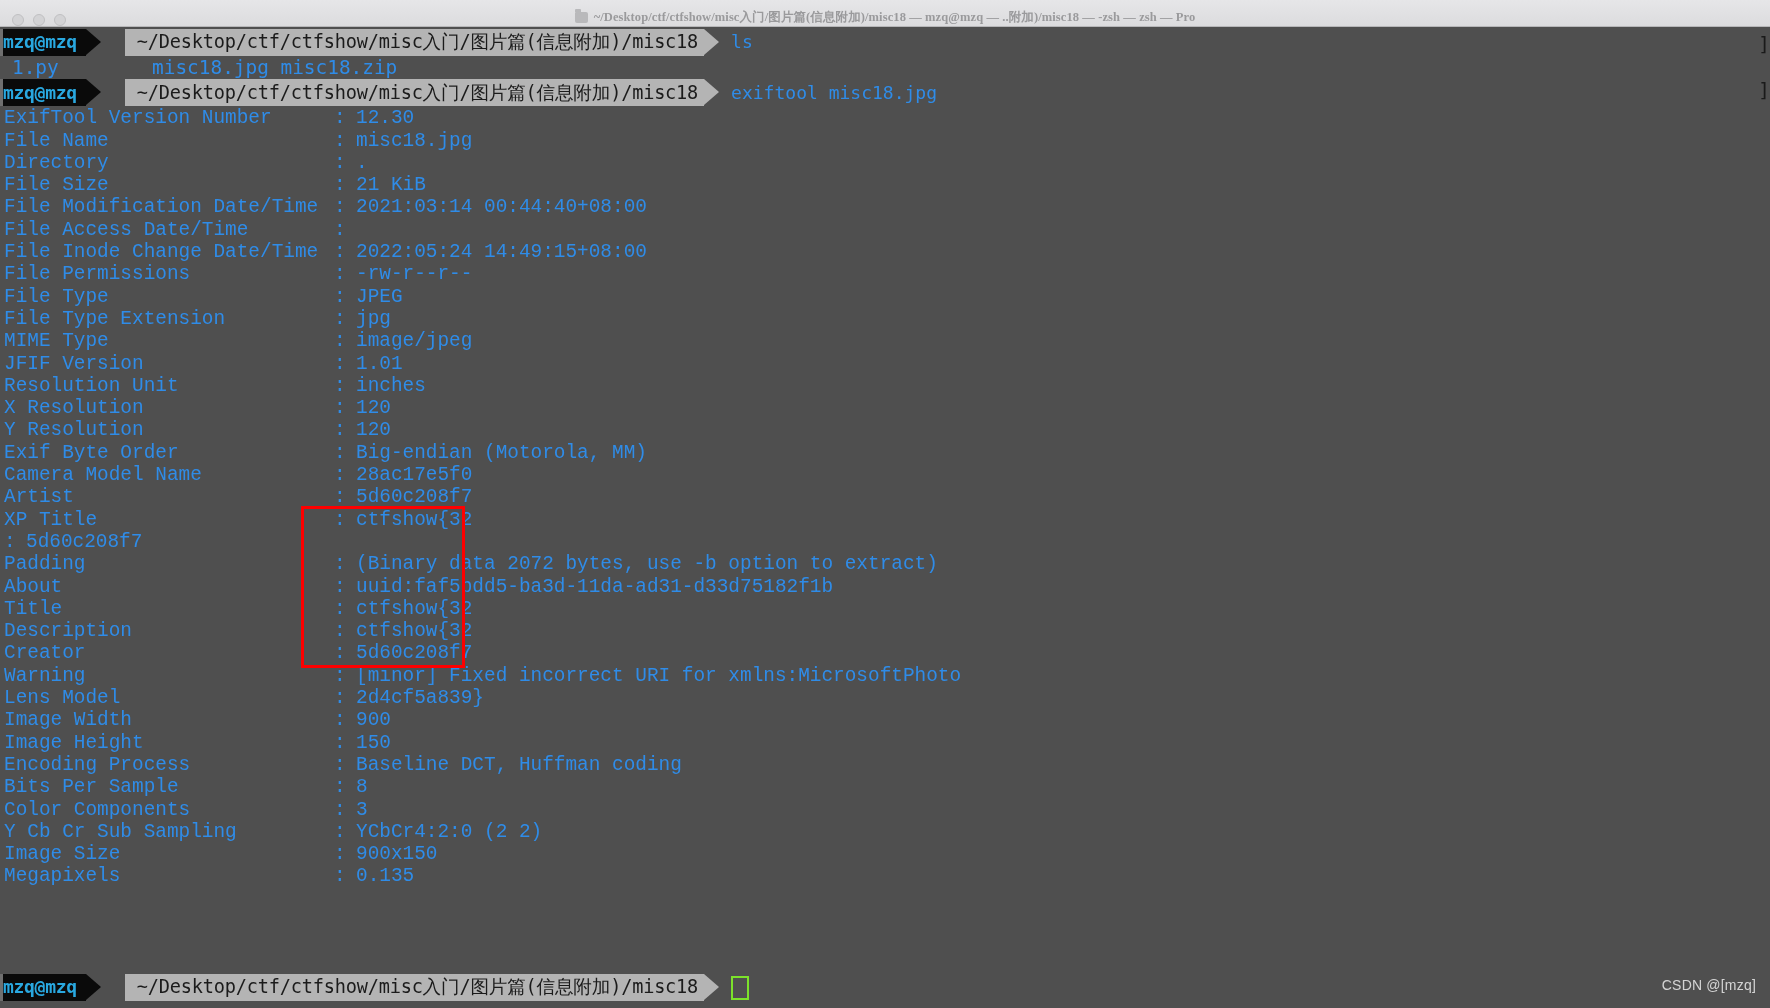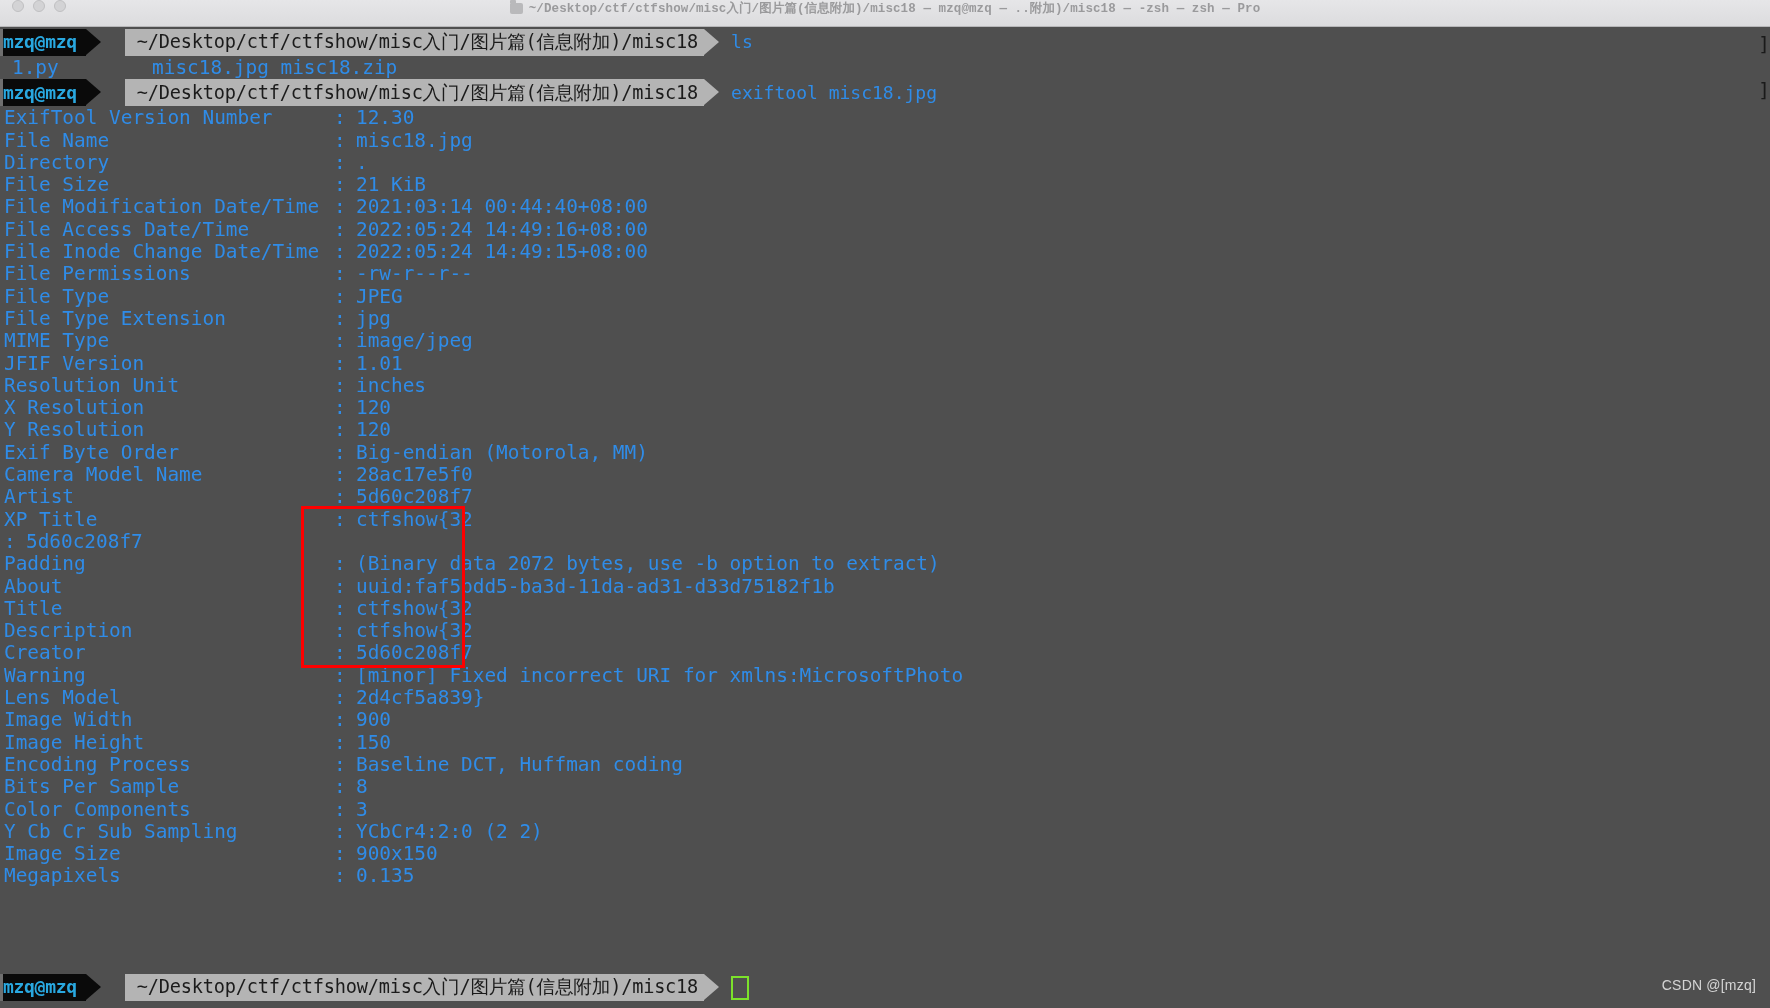--- a/index.html
+++ b/index.html
@@ -15,22 +15,22 @@
     background: #4f4f4f;
     overflow: hidden;
   }
 
   
   .titlebar {
     position: relative;
     height: 27px;
     background: linear-gradient(#e6e6e8, #dcdcde);
     border-bottom: 1px solid #b7b7b9;
-    display: flex; align-items: flex-start;
-    font-family: Liberation Mono, monospace;
+    display: flex; align-items: flex-end;
+    font-family: Liberation Serif, serif;
   }
   .traffic {
     display: flex; gap: 9px; align-items: center;
     padding-left: 12px;
   }
   .dot {
     width: 12px; height: 12px; border-radius: 50%;
     background: #d3d3d5;
     border: 1px solid #c0c0c2;
   }
@@ -136,20 +136,21 @@
     padding-left: 12px;
     white-space: pre;
     height: 22.3px;
     line-height: 22.3px;
   }
 
   
   .exif {
     padding-left: 4px;
     margin-top: 1px;
+    font-family: Liberation Mono, monospace;
   }
   .exif-row {
     display: flex;
     height: 22.3px;
     line-height: 22.3px;
     white-space: pre;
     color: #2f8ce8;
   }
   .exif-key {
     width: 330px;
@@ -244,21 +245,21 @@
         <span class="arrow-grey-bg"></span>
         <span class="cmd">exiftool misc18.jpg</span>
       </div>
 
       <div class="exif" id="exif-table">
           <div class="exif-row"><span class="exif-key">ExifTool Version Number</span><span class="exif-colon">:</span><span class="exif-val">12.30</span></div>
           <div class="exif-row"><span class="exif-key">File Name</span><span class="exif-colon">:</span><span class="exif-val">misc18.jpg</span></div>
           <div class="exif-row"><span class="exif-key">Directory</span><span class="exif-colon">:</span><span class="exif-val">.</span></div>
           <div class="exif-row"><span class="exif-key">File Size</span><span class="exif-colon">:</span><span class="exif-val">21 KiB</span></div>
           <div class="exif-row"><span class="exif-key">File Modification Date/Time</span><span class="exif-colon">:</span><span class="exif-val">2021:03:14 00:44:40+08:00</span></div>
-          <div class="exif-row"><span class="exif-key">File Access Date/Time</span><span class="exif-colon">:</span><span class="exif-val">2022:05:24 14:49:16+08:00</span></div>
+          <div class="exif-row"><span class="exif-key">File Access Date/Time</span><span class="exif-colon">:</span></div>
           <div class="exif-row"><span class="exif-key">File Inode Change Date/Time</span><span class="exif-colon">:</span><span class="exif-val">2022:05:24 14:49:15+08:00</span></div>
           <div class="exif-row"><span class="exif-key">File Permissions</span><span class="exif-colon">:</span><span class="exif-val">-rw-r--r--</span></div>
           <div class="exif-row"><span class="exif-key">File Type</span><span class="exif-colon">:</span><span class="exif-val">JPEG</span></div>
           <div class="exif-row"><span class="exif-key">File Type Extension</span><span class="exif-colon">:</span><span class="exif-val">jpg</span></div>
           <div class="exif-row"><span class="exif-key">MIME Type</span><span class="exif-colon">:</span><span class="exif-val">image/jpeg</span></div>
           <div class="exif-row"><span class="exif-key">JFIF Version</span><span class="exif-colon">:</span><span class="exif-val">1.01</span></div>
           <div class="exif-row"><span class="exif-key">Resolution Unit</span><span class="exif-colon">:</span><span class="exif-val">inches</span></div>
           <div class="exif-row"><span class="exif-key">X Resolution</span><span class="exif-colon">:</span><span class="exif-val">120</span></div>
           <div class="exif-row"><span class="exif-key">Y Resolution</span><span class="exif-colon">:</span><span class="exif-val">120</span></div>
           <div class="exif-row"><span class="exif-key">Exif Byte Order</span><span class="exif-colon">:</span><span class="exif-val">Big-endian (Motorola, MM)</span></div>

